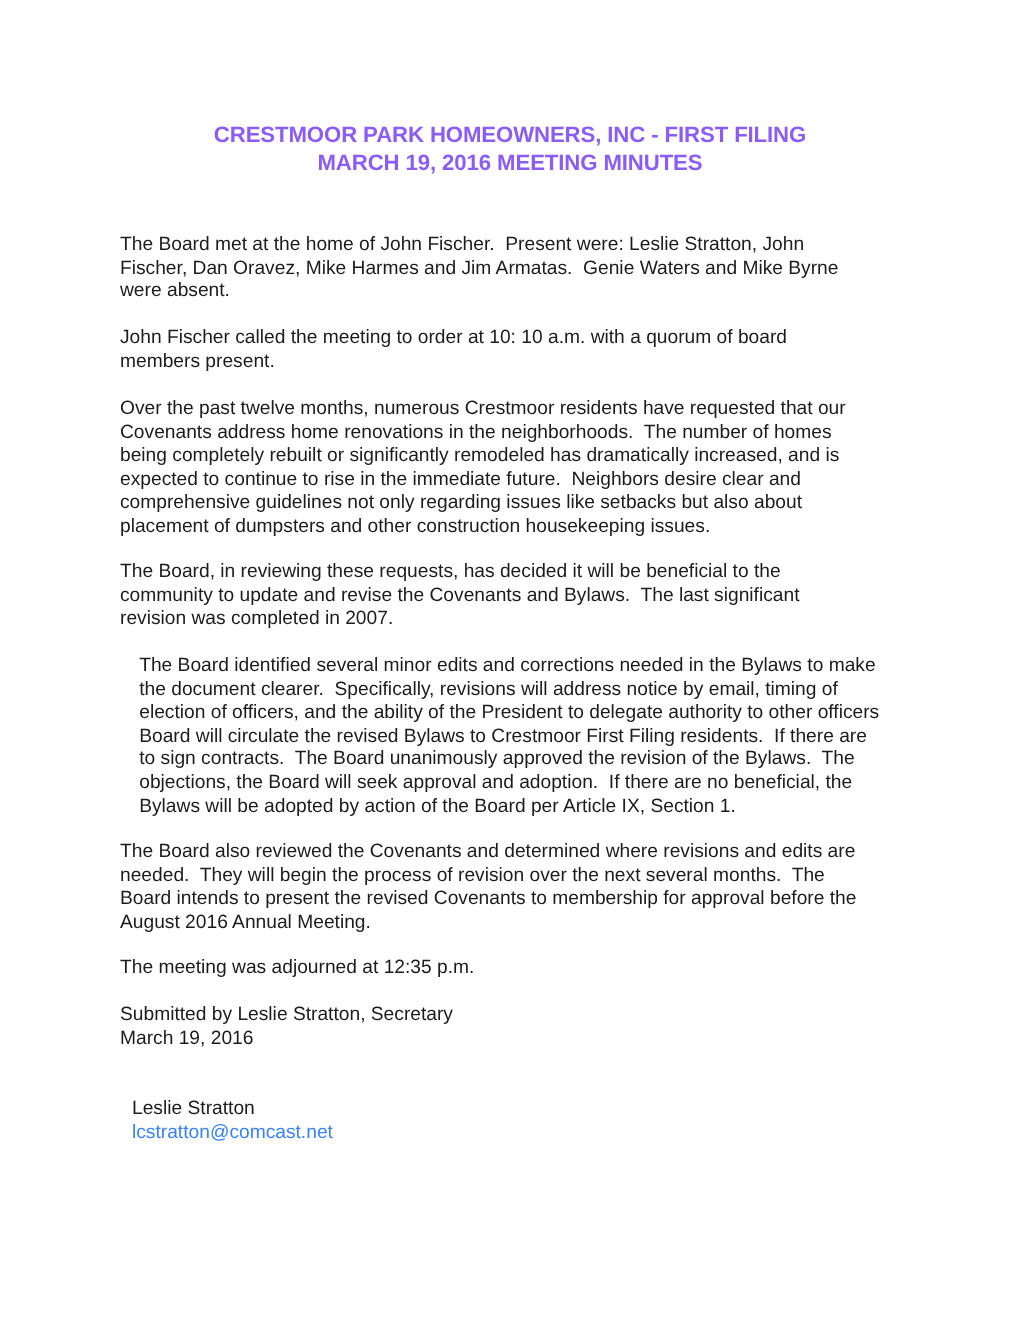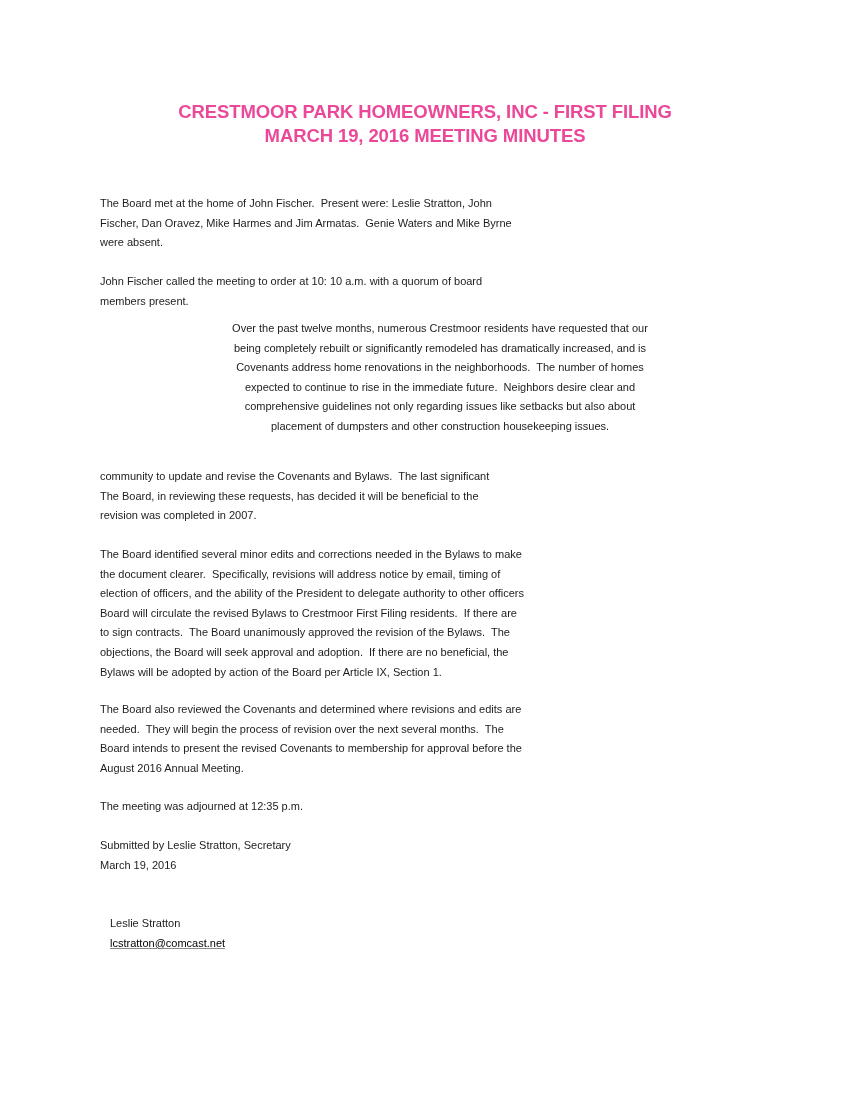--- a/index.html
+++ b/index.html
@@ -1,33 +1,33 @@
 <!DOCTYPE html>
 <html><head>
 <meta charset="utf-8">
 <style>
   html, body { margin: 0; padding: 0; background: #ffffff; }
   body { width: 850px; height: 1100px; position: relative; overflow: hidden;
          font-family: "Liberation Sans", sans-serif; color: #1a1a1a; }
   .title { position: absolute; left: 0; width: 850px; text-align: center;
-           font-weight: bold; font-size: 18.5px; line-height: 22px; letter-spacing: -0.1px; color: #ec4899; }
+           font-weight: bold; font-size: 18.5px; line-height: 22px; letter-spacing: -0.1px; color: #8b5cf6; }
   .t1 { top: 101px; }
   .t2 { top: 125px; }
-  .para { position: absolute; left: 100px; width: 680px; font-size: 11px; line-height: 19.6px; color: #1c1c1c; }
+  .para { position: absolute; left: 100px; width: 680px; font-size: 16px; line-height: 19.6px; color: #1c1c1c; }
   .para .ln { display: block; white-space: pre; }
   .p1 { top: 194px; }
   .p2 { top: 272px; }
-  .p3 { top: 319px; text-align: center; }
+  .p3 { top: 331px; }
   .p4 { top: 467px; }
-  .p5 { top: 545px; }
+  .p5 { top: 545px; margin-left: 16px; }
   .p6 { top: 700px; }
   .p7 { top: 797px; }
   .p8 { top: 836px; }
   .p9 { top: 914px; margin-left: 10px; }
-  .email { color: #000000; text-decoration: underline; text-decoration-color: #8a8a8a; }
+  .email { color: #3b82f6; text-decoration-color: #8a8a8a; }
 </style>
 </head>
 <body>
 
 <div>
   <div class="title t1">CRESTMOOR PARK HOMEOWNERS, INC - FIRST FILING</div>
   <div class="title t2">MARCH 19, 2016 MEETING MINUTES</div>
 
   <div class="para p1">
     <span class="ln">The Board met at the home of John Fischer.  Present were: Leslie Stratton, John</span>
@@ -35,30 +35,30 @@
     <span class="ln">were absent.</span>
   </div>
 
   <div class="para p2">
     <span class="ln">John Fischer called the meeting to order at 10: 10 a.m. with a quorum of board</span>
     <span class="ln">members present.</span>
   </div>
 
   <div class="para p3">
     <span class="ln">Over the past twelve months, numerous Crestmoor residents have requested that our</span>
+    <span class="ln">Covenants address home renovations in the neighborhoods.  The number of homes</span>
     <span class="ln">being completely rebuilt or significantly remodeled has dramatically increased, and is</span>
-    <span class="ln">Covenants address home renovations in the neighborhoods.  The number of homes</span>
     <span class="ln">expected to continue to rise in the immediate future.  Neighbors desire clear and</span>
     <span class="ln">comprehensive guidelines not only regarding issues like setbacks but also about</span>
     <span class="ln">placement of dumpsters and other construction housekeeping issues.</span>
   </div>
 
   <div class="para p4">
+    <span class="ln">The Board, in reviewing these requests, has decided it will be beneficial to the</span>
     <span class="ln">community to update and revise the Covenants and Bylaws.  The last significant</span>
-    <span class="ln">The Board, in reviewing these requests, has decided it will be beneficial to the</span>
     <span class="ln">revision was completed in 2007.</span>
   </div>
 
   <div class="para p5">
     <span class="ln">The Board identified several minor edits and corrections needed in the Bylaws to make</span>
     <span class="ln">the document clearer.  Specifically, revisions will address notice by email, timing of</span>
     <span class="ln">election of officers, and the ability of the President to delegate authority to other officers</span>
     <span class="ln">Board will circulate the revised Bylaws to Crestmoor First Filing residents.  If there are</span>
     <span class="ln">to sign contracts.  The Board unanimously approved the revision of the Bylaws.  The</span>
     <span class="ln">objections, the Board will seek approval and adoption.  If there are no beneficial, the</span>

